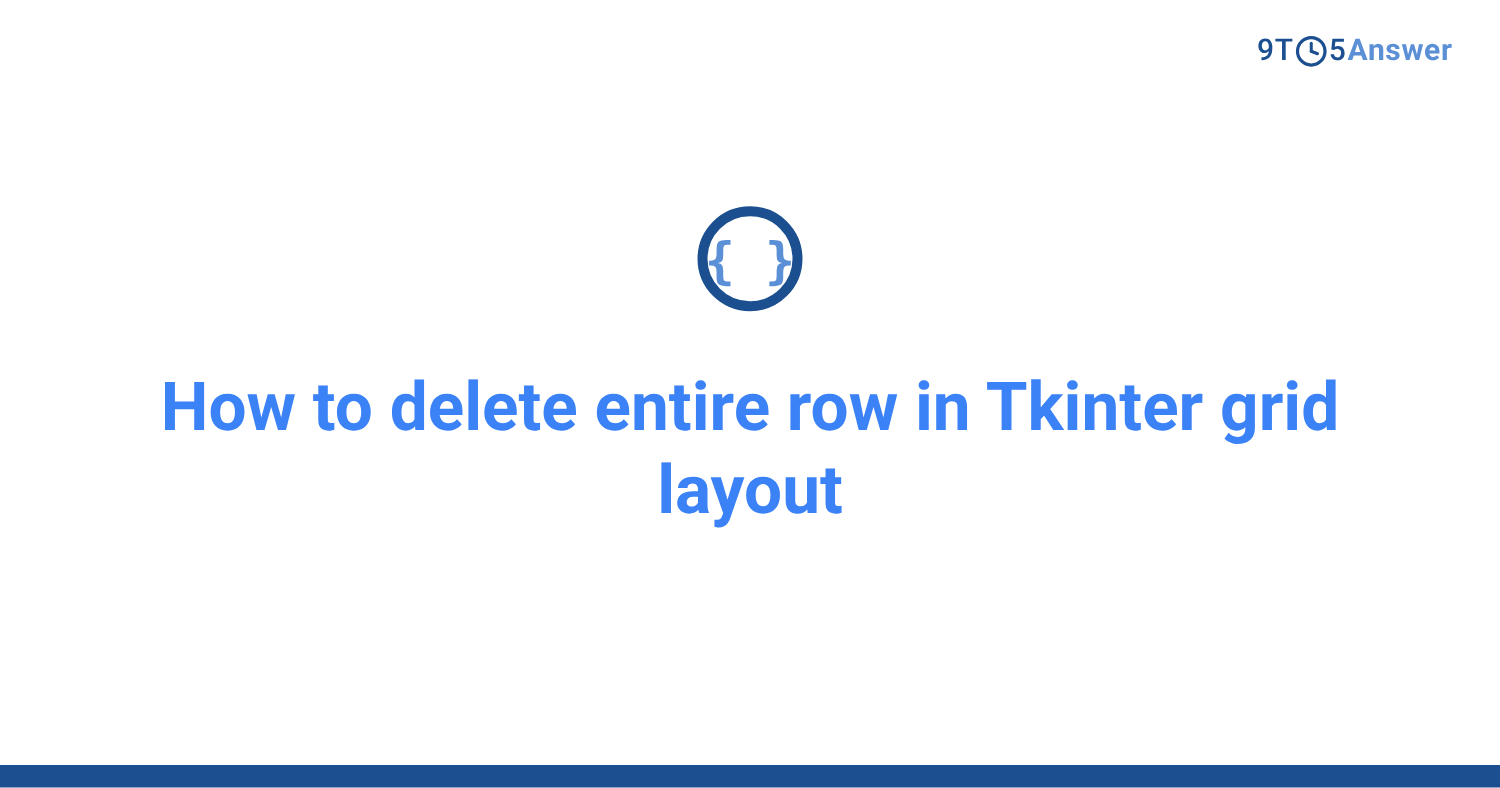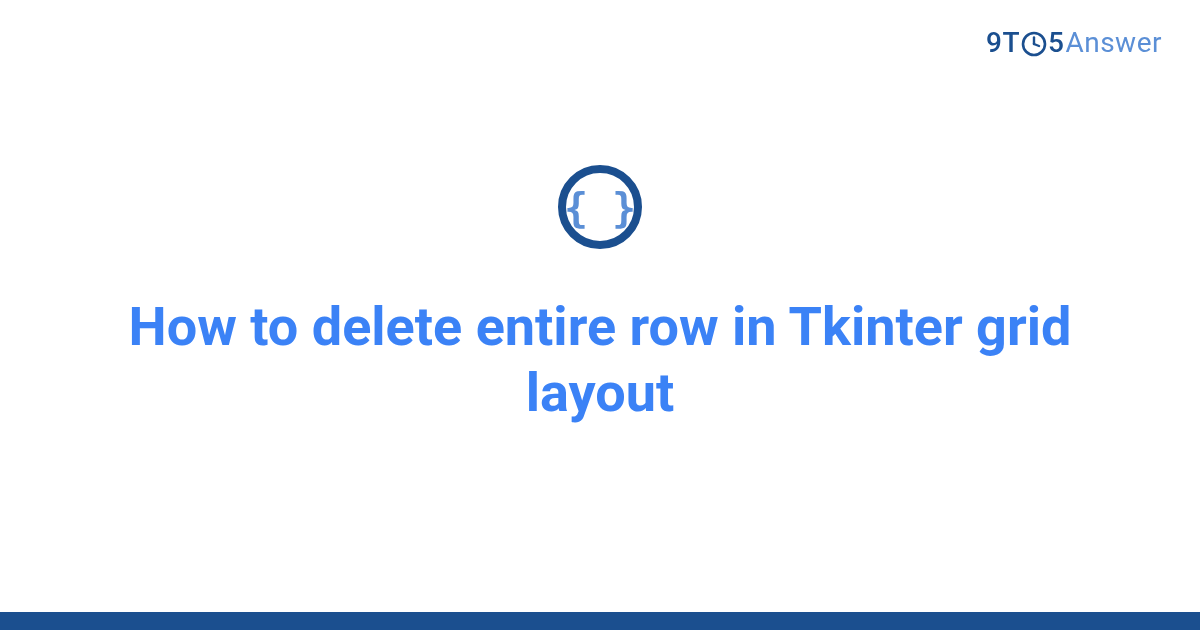--- a/index.html
+++ b/index.html
@@ -8,40 +8,40 @@
       height: 630px;
       background: #ffffff;
       font-family: -apple-system, BlinkMacSystemFont, "Segoe UI", Roboto, Helvetica, Arial, sans-serif;
       position: relative;
       overflow: hidden;
     }
     .logo {
       position: absolute;
       top: 26px;
       right: 38px;
-      font-size: 28px;
+      font-size: 24px;
       font-weight: 400;
       letter-spacing: 0.5px;
       display: flex;
       align-items: center;
     }
     .logo .nine-t { color: #1b4f8f; font-weight: 500; }
     .logo .clock {
       display: inline-flex;
       align-items: center;
       justify-content: center;
       width: 26px;
       height: 26px;
       margin: 0 1px;
       position: relative;
       top: 1px;
     }
     .logo .clock svg { width: 26px; height: 26px; }
     .logo .five { color: #1b4f8f; font-weight: 500; }
-    .logo .answer { color: #5b8fd6; font-weight: 400; margin-left: 1px; }
+    .logo .answer { color: #5b8fd6; font-weight: 700; margin-left: 1px; }
     .content {
       position: absolute;
       top: 0; left: 0; right: 0; bottom: 0;
       display: flex;
       flex-direction: column;
       align-items: center;
       justify-content: center;
       padding-bottom: 40px;
     }
     .badge {

